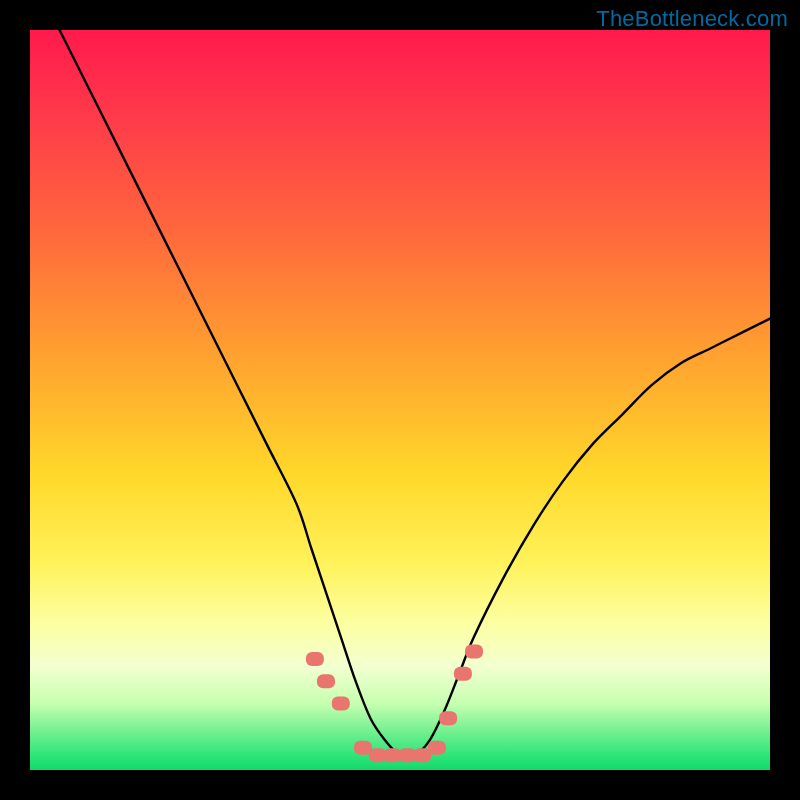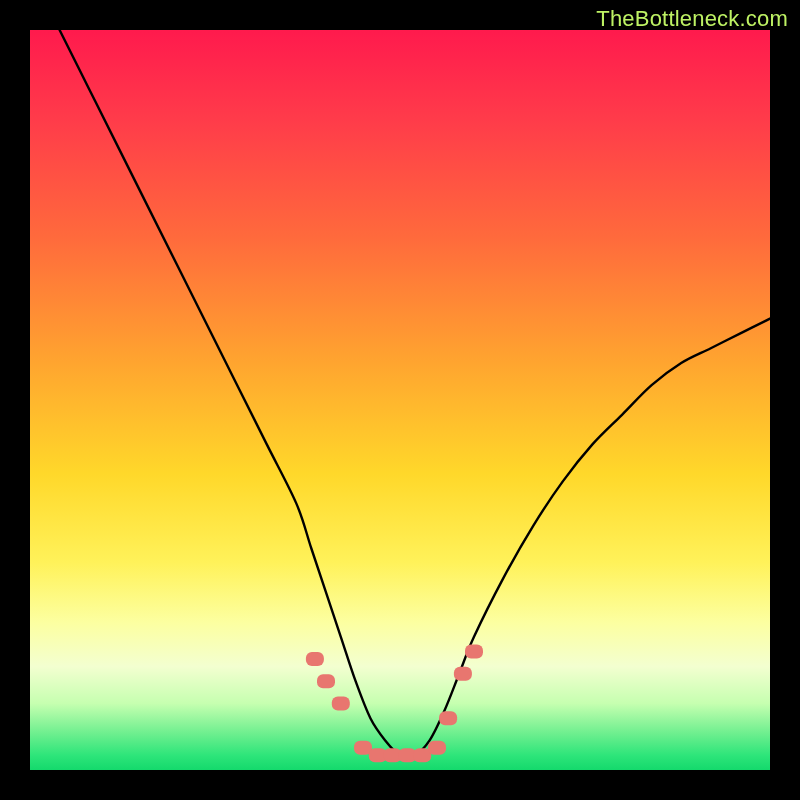--- a/index.html
+++ b/index.html
@@ -45,21 +45,21 @@
     left: 0;
     top: 0;
     width: 740px;
     height: 740px;
     overflow: visible;
   }
   .watermark {
     position: absolute;
     top: 6px;
     right: 12px;
-    color: #bef264;
+    color: #0369a1;
     font-size: 22px;
     font-weight: 500;
     letter-spacing: 0.2px;
     user-select: none;
     margin-left: 16px;
   }
 </style>
 </head>
 <body>
 

